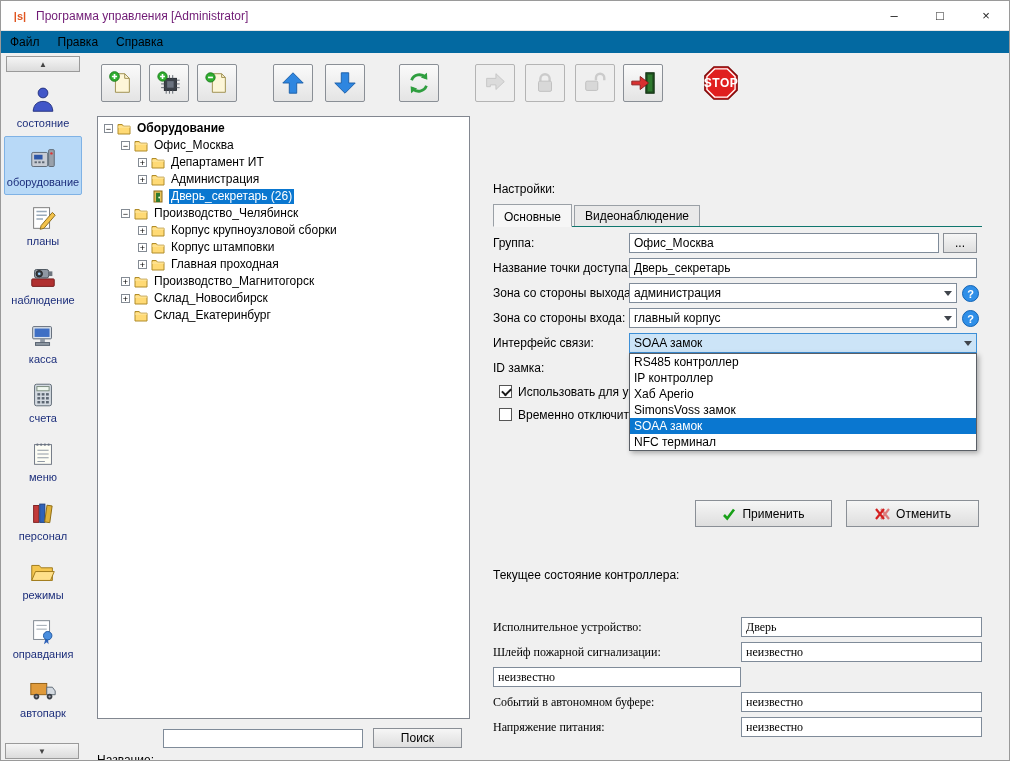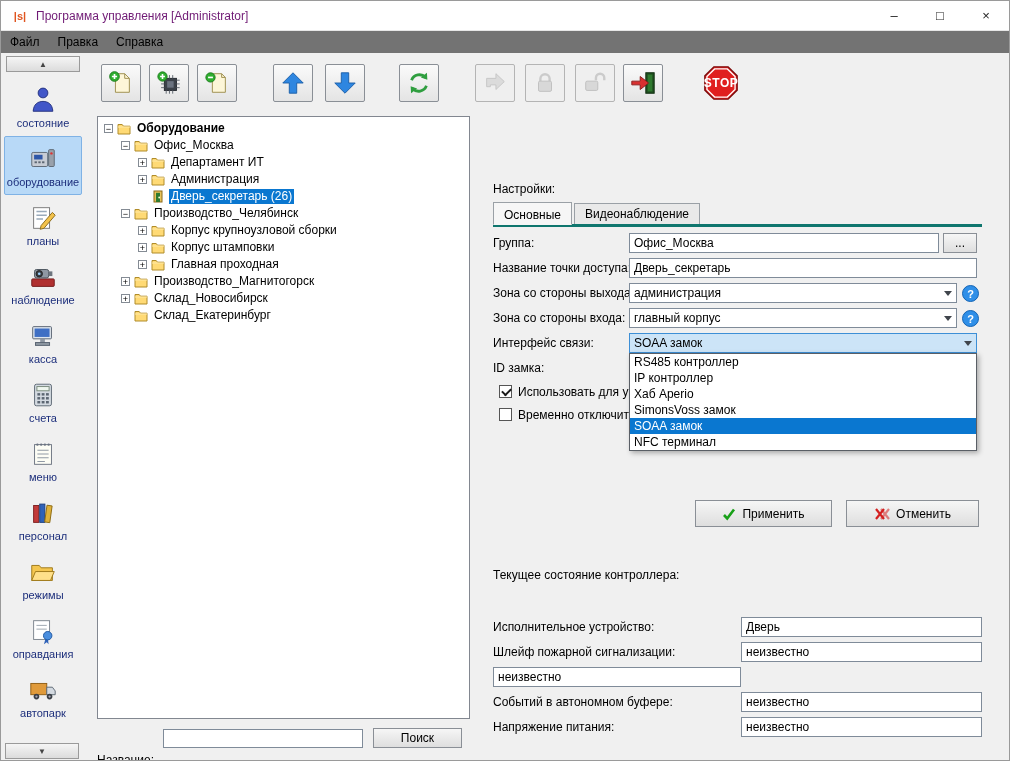--- a/index.html
+++ b/index.html
@@ -8,21 +8,21 @@
        font-family:"Liberation Sans",sans-serif;font-size:12px;color:#000;overflow:hidden;margin:0 auto;}
 
   
   .titlebar{position:absolute;left:0;top:0;width:100%;height:30px;background:#fff;display:flex;align-items:center;border-bottom:1px solid #e6e6e6;}
   .app-logo{width:20px;height:16px;margin-left:9px;color:#e05520;font-weight:bold;font-size:11px;display:flex;align-items:center;justify-content:center;}
   .title-text{margin-left:6px;font-size:12px;color:#701a75;}
   .win-controls{margin-left:auto;display:flex;height:100%;}
   .win-btn{width:46px;height:100%;display:flex;align-items:center;justify-content:center;font-size:13px;color:#222;}
 
   
-  .menubar{position:absolute;left:0;top:30px;width:100%;height:22px;background:#737373;display:flex;align-items:center;}
+  .menubar{position:absolute;left:0;top:30px;width:100%;height:22px;background:#0369a1;display:flex;align-items:center;}
   .menu-item{padding:3px 9px;}
 
   
   .sidebar{position:absolute;left:0;top:52px;width:84px;height:709px;background:#f0f0f0;}
   .side-scroll{width:74px;height:16px;margin:3px auto 3px;background:linear-gradient(#f5f5f5,#dcdcdc);border:1px solid #9a9a9a;display:flex;align-items:center;justify-content:center;font-size:8px;color:#444;}
   .side-scroll.bottom{position:absolute;bottom:3px;left:4px;margin:0;}
   .side-items{position:absolute;top:24px;left:0;width:84px;}
   .side-item{height:59px;margin:0 3px;display:flex;flex-direction:column;align-items:center;justify-content:center;gap:1px;border-radius:2px;border:1px solid transparent;}
   .side-item.selected{background:#b8d9f7;border-color:#7fb2e5;}
   .side-icon{height:32px;display:flex;align-items:center;justify-content:center;}
@@ -59,21 +59,21 @@
   .tree-label.selected{background:#0a77d0;color:#fff;}
 
   
   .search-row{position:absolute;left:96px;top:726px;width:373px;height:22px;display:flex;align-items:center;}
   .search-label{width:66px;margin-top:44px;}
   .search-input{width:200px;height:19px;border:1px solid #7f8b99;background:#fff;font-family:"Liberation Sans",sans-serif;font-size:12px;padding:1px 4px;}
   .search-btn{width:89px;height:20px;margin-left:10px;background:linear-gradient(#f6f6f6,#dedede);border:1px solid #8a8f96;display:flex;align-items:center;justify-content:center;}
 
   
   .settings-header{position:absolute;left:492px;top:181px;}
-  .tabstrip{position:absolute;left:492px;top:203px;width:489px;height:23px;border-bottom:3px solid #0f766e;display:flex;align-items:flex-end;}
+  .tabstrip{position:absolute;left:492px;top:203px;width:489px;height:23px;border-bottom:1px solid #0f766e;display:flex;align-items:flex-end;}
   .tab{height:21px;padding:3px 10px 0;border:1px solid #9aa0a6;border-bottom:none;background:#e9e9e9;margin-right:2px;}
   .tab.active{height:23px;margin-bottom:-1px;background:#f6f6f6;border-bottom:1px solid #f6f6f6;padding-top:5px;}
 
   .flabel{position:absolute;left:492px;height:20px;line-height:20px;}
   .finput{position:absolute;height:20px;border:1px solid #7f8b99;background:#fff;font-family:"Liberation Sans",sans-serif;font-size:12px;padding:1px 4px;}
   .browse-btn{position:absolute;left:942px;top:232px;width:34px;height:20px;background:linear-gradient(#f6f6f6,#dedede);border:1px solid #8a8f96;display:flex;align-items:center;justify-content:center;}
   .combo{position:absolute;height:20px;border:1px solid #7f8b99;background:#fff;display:flex;align-items:center;}
   .combo-text{flex:1;padding-left:4px;overflow:hidden;white-space:nowrap;}
   .combo-arrow{width:17px;height:100%;display:flex;align-items:center;justify-content:center;}
   .tri{width:0;height:0;border-left:4px solid transparent;border-right:4px solid transparent;border-top:5px solid #40454c;}
@@ -86,21 +86,21 @@
 
   .chk{position:absolute;left:498px;width:13px;height:13px;border:1px solid #555;background:#fff;}
   .chk.checked::after{content:'';position:absolute;left:2px;top:2px;width:7px;height:4px;border-left:2px solid #1a1a1a;border-bottom:2px solid #1a1a1a;transform:rotate(-45deg);}
   .chk-label{position:absolute;left:517px;height:14px;line-height:14px;white-space:nowrap;overflow:hidden;}
 
   .action-btn{position:absolute;top:499px;height:27px;background:linear-gradient(#f6f6f6,#dedede);border:1px solid #8a8f96;display:flex;align-items:center;justify-content:center;gap:6px;}
   .btn-icon{display:flex;align-items:center;}
 
   .status-header{position:absolute;left:492px;top:567px;}
   .status-rows{position:absolute;left:492px;top:616px;width:489px;}
-  .status-row{display:grid;grid-template-columns:1fr 241px;height:20px;margin-bottom:5px;align-items:center;}
+  .status-row{display:grid;grid-template-columns:1fr 241px;height:20px;margin-bottom:5px;align-items:center;font-family:Liberation Serif, serif;}
   .status-value{height:20px;border:1px solid #7f8b99;background:#fff;line-height:18px;padding:0 4px;}
 </style>
 </head>
 <body>
 
 <div class="app" data-name="app-window">
 
   <div class="titlebar" data-name="titlebar">
     <div class="app-logo" data-name="app-logo-icon">|s|</div>
     <div class="title-text" data-name="window-title">Программа управления [Administrator]</div>

